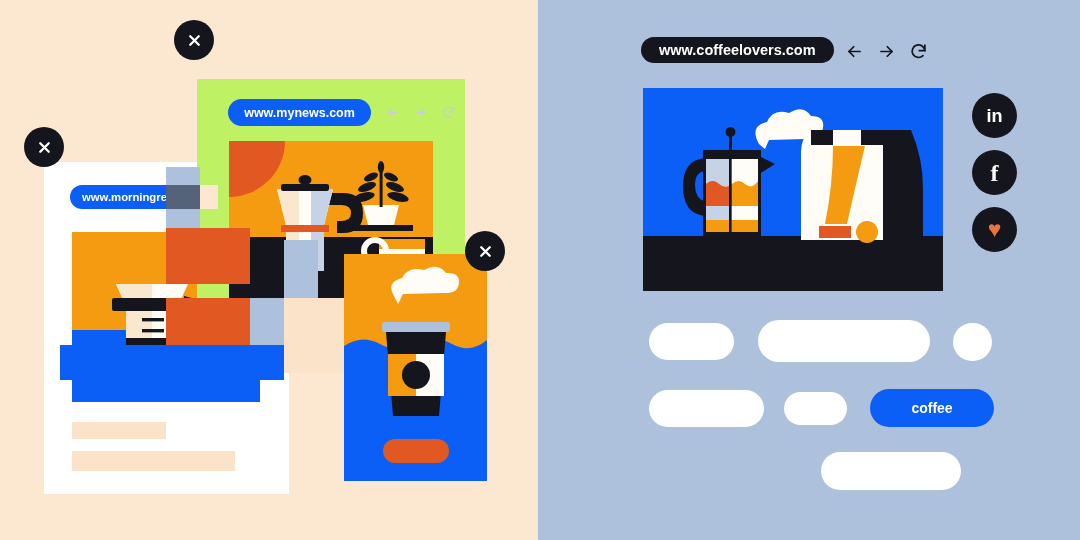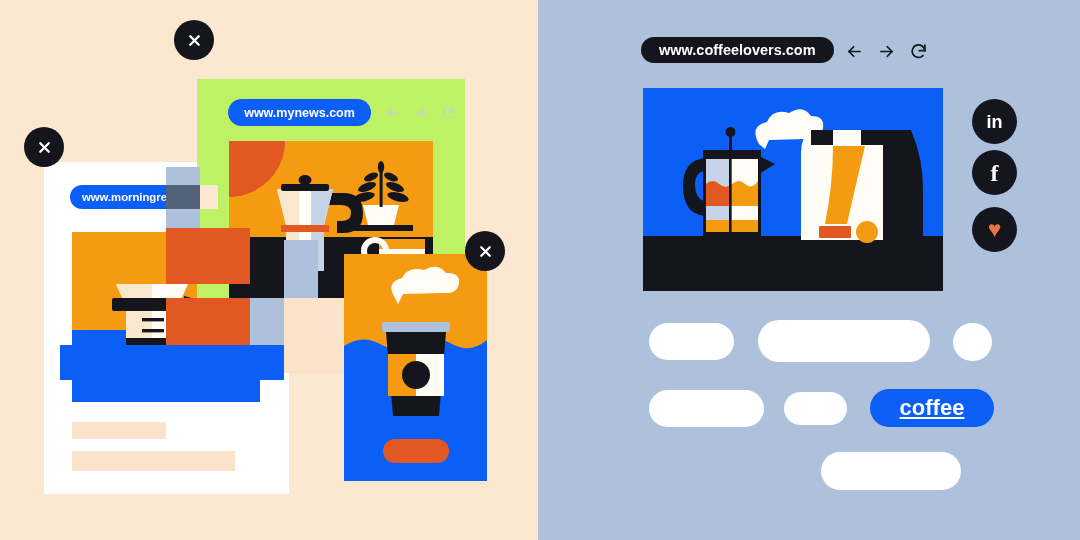--- a/index.html
+++ b/index.html
@@ -66,29 +66,29 @@
   #right-hero {
     position:absolute; left:643px; top:88px; width:300px; height:203px;
     background:#0B5FF7; overflow:hidden;
   }
 
   .social {
     position:absolute; left:972px; width:45px; height:45px; border-radius:50%;
     background:#15161D; display:flex; align-items:center; justify-content:center;
     color:#fff; cursor:pointer;
   }
-  .social-1 { top:99px; }
+  .social-1 { top:93px; }
   .social-2 { top:150px; }
   .social-3 { top:207px; }
   .social .glyph { font-weight:bold; line-height:1; }
 
   .tag {
     position:absolute; display:flex; align-items:center; justify-content:center;
     border-radius:999px; background:#FFFFFF; color:#fff;
-    font-size:22px; font-weight:bold; white-space:nowrap;text-decoration:underline;
+    font-size:14px; font-weight:bold; white-space:nowrap;
   }
   .tag.blue   { background:#0B5FF7; }
   .tag.orange { background:#F59B12; }
 </style>
 </head>
 <body>
 
 <div id="stage">
 
   <div class="bg-left"></div>

